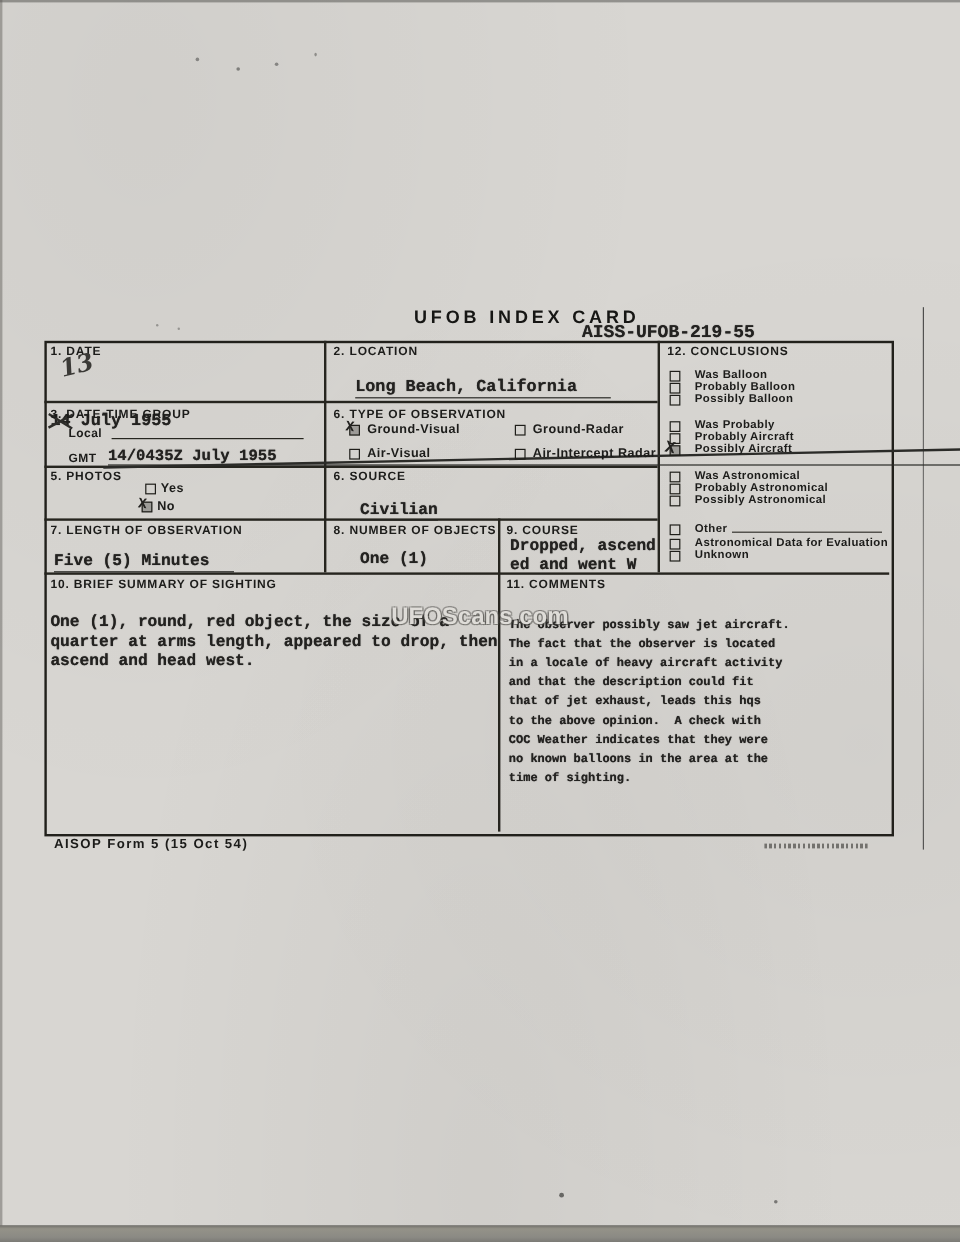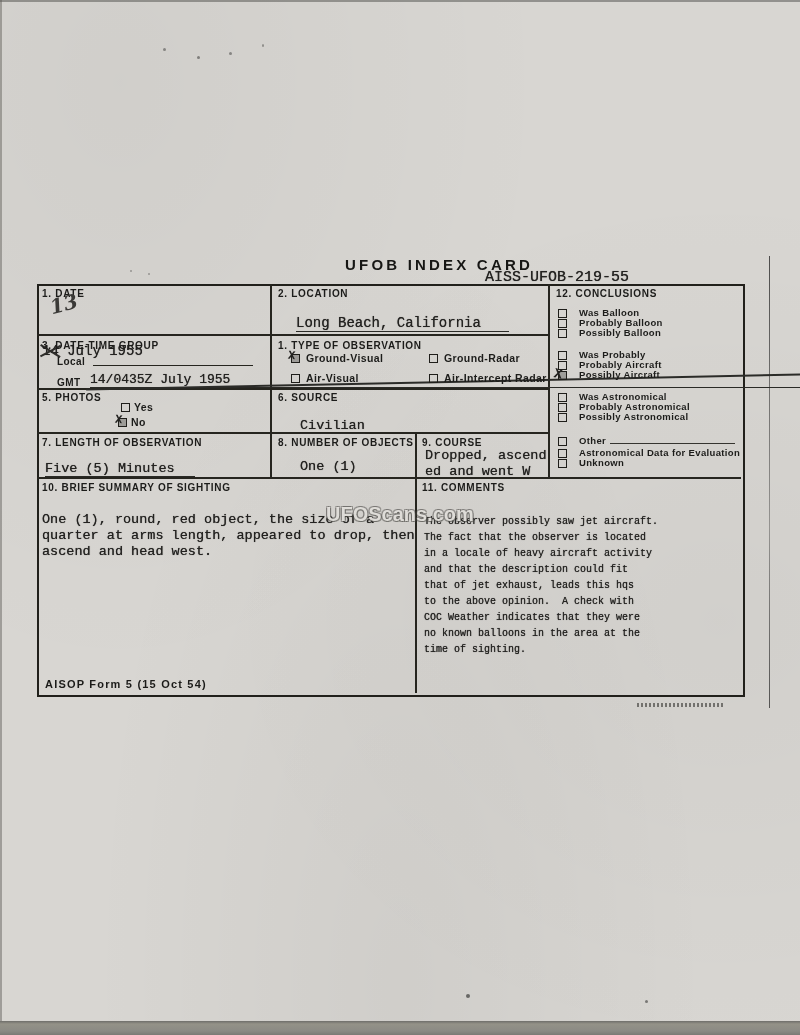--- a/index.html
+++ b/index.html
@@ -20,21 +20,21 @@
   .scan-line-right{position:absolute;left:769px;top:256px;width:1px;height:452px;
      background:linear-gradient(180deg,rgba(30,30,30,.75),rgba(30,30,30,.35) 60%,rgba(30,30,30,.7));}
   .speck{position:absolute;border-radius:50%;background:#3a3a38;}
 
   
   .lbl{position:absolute;font-weight:700;font-size:10px;letter-spacing:.7px;color:#1c1c1a;white-space:nowrap;}
   .title{position:absolute;font-weight:700;font-size:15px;letter-spacing:3.2px;color:#161614;white-space:nowrap;}
   .footer-id{position:absolute;font-weight:700;font-size:11px;letter-spacing:1.2px;color:#1b1b19;white-space:nowrap;}
 
   
-  .typed{position:absolute;font-family:"Liberation Mono", monospace;font-weight:400;
+  .typed{position:absolute;font-family:"Liberation Mono", monospace;font-weight:700;
      font-size:13.5px;color:#232220;white-space:pre;text-shadow:0 0 .7px rgba(25,25,22,.85);}
   .typed-sm{font-size:10px;}
   .u{border-bottom:1.6px solid #2a2a26;}
   .strike{position:relative;}
   .strike::after{content:"";position:absolute;left:-4px;right:-10px;top:54%;height:1.6px;
      background:#2b2b28;transform:rotate(-1.2deg);}
   .xout{position:relative;display:inline-block;margin-top:29px;}
   .xout::before,.xout::after{content:"";position:absolute;left:-3px;right:-3px;top:45%;height:1.6px;background:#2e2d2a;}
   .xout::before{transform:rotate(32deg);}
   .xout::after{transform:rotate(-28deg);}
@@ -102,21 +102,21 @@
 
   <div class="lbl" style="left:278px;top:288px">2.  LOCATION</div>
   <div class="typed u" style="left:296px;top:315px;font-size:14px;padding-right:28px">Long Beach, California</div>
 
   <div class="lbl" style="left:42px;top:340px">3.  DATE-TIME GROUP</div>
   <div class="lbl" style="left:57px;top:356px;letter-spacing:.4px">Local</div>
   <div class="hline" style="left:93px;top:365px;width:160px;height:1.2px"></div>
   <div class="lbl" style="left:57px;top:377px;letter-spacing:.4px">GMT</div>
   <div class="typed strike u" style="left:90px;top:372px;font-size:13px">14/0435Z July 1955</div>
 
-  <div class="lbl" style="left:278px;top:340px">1.  TYPE OF OBSERVATION</div>
+  <div class="lbl" style="left:278px;top:340px">6.  TYPE OF OBSERVATION</div>
   <span class="cbx filled" style="left:291px;top:354px"></span>
   <span class="cbmark" style="left:288px;top:349px">X</span>
   <span class="cblabel" style="left:306px;top:352px">Ground-Visual</span>
   <span class="cbx" style="left:429px;top:354px"></span>
   <span class="cblabel" style="left:444px;top:352px">Ground-Radar</span>
   <span class="cbx" style="left:291px;top:374px"></span>
   <span class="cblabel" style="left:306px;top:372px">Air-Visual</span>
   <span class="cbx" style="left:429px;top:374px"></span>
   <span class="cblabel" style="left:444px;top:372px">Air-Intercept Radar</span>
 
@@ -183,16 +183,16 @@
   <div class="typed typed-sm" style="left:424px;top:548px">in a locale of heavy aircraft activity</div>
   <div class="typed typed-sm" style="left:424px;top:564px">and that the description could fit</div>
   <div class="typed typed-sm" style="left:424px;top:580px">that of jet exhaust, leads this hqs</div>
   <div class="typed typed-sm" style="left:424px;top:596px">to the above opinion.  A check with</div>
   <div class="typed typed-sm" style="left:424px;top:612px">COC Weather indicates that they were</div>
   <div class="typed typed-sm" style="left:424px;top:628px">no known balloons in the area at the</div>
   <div class="typed typed-sm" style="left:424px;top:644px">time of sighting.</div>
 
   <div class="watermark">UFOScans.com</div>
 
-  <div class="footer-id" style="left:45px;top:678px">AISOP Form 5  (15 Oct 54)</div>
+  <div class="footer-id" style="left:45px;top:698px">AISOP Form 5  (15 Oct 54)</div>
   <div class="fineprint"></div>
 
 </div>
 
 </body></html>

